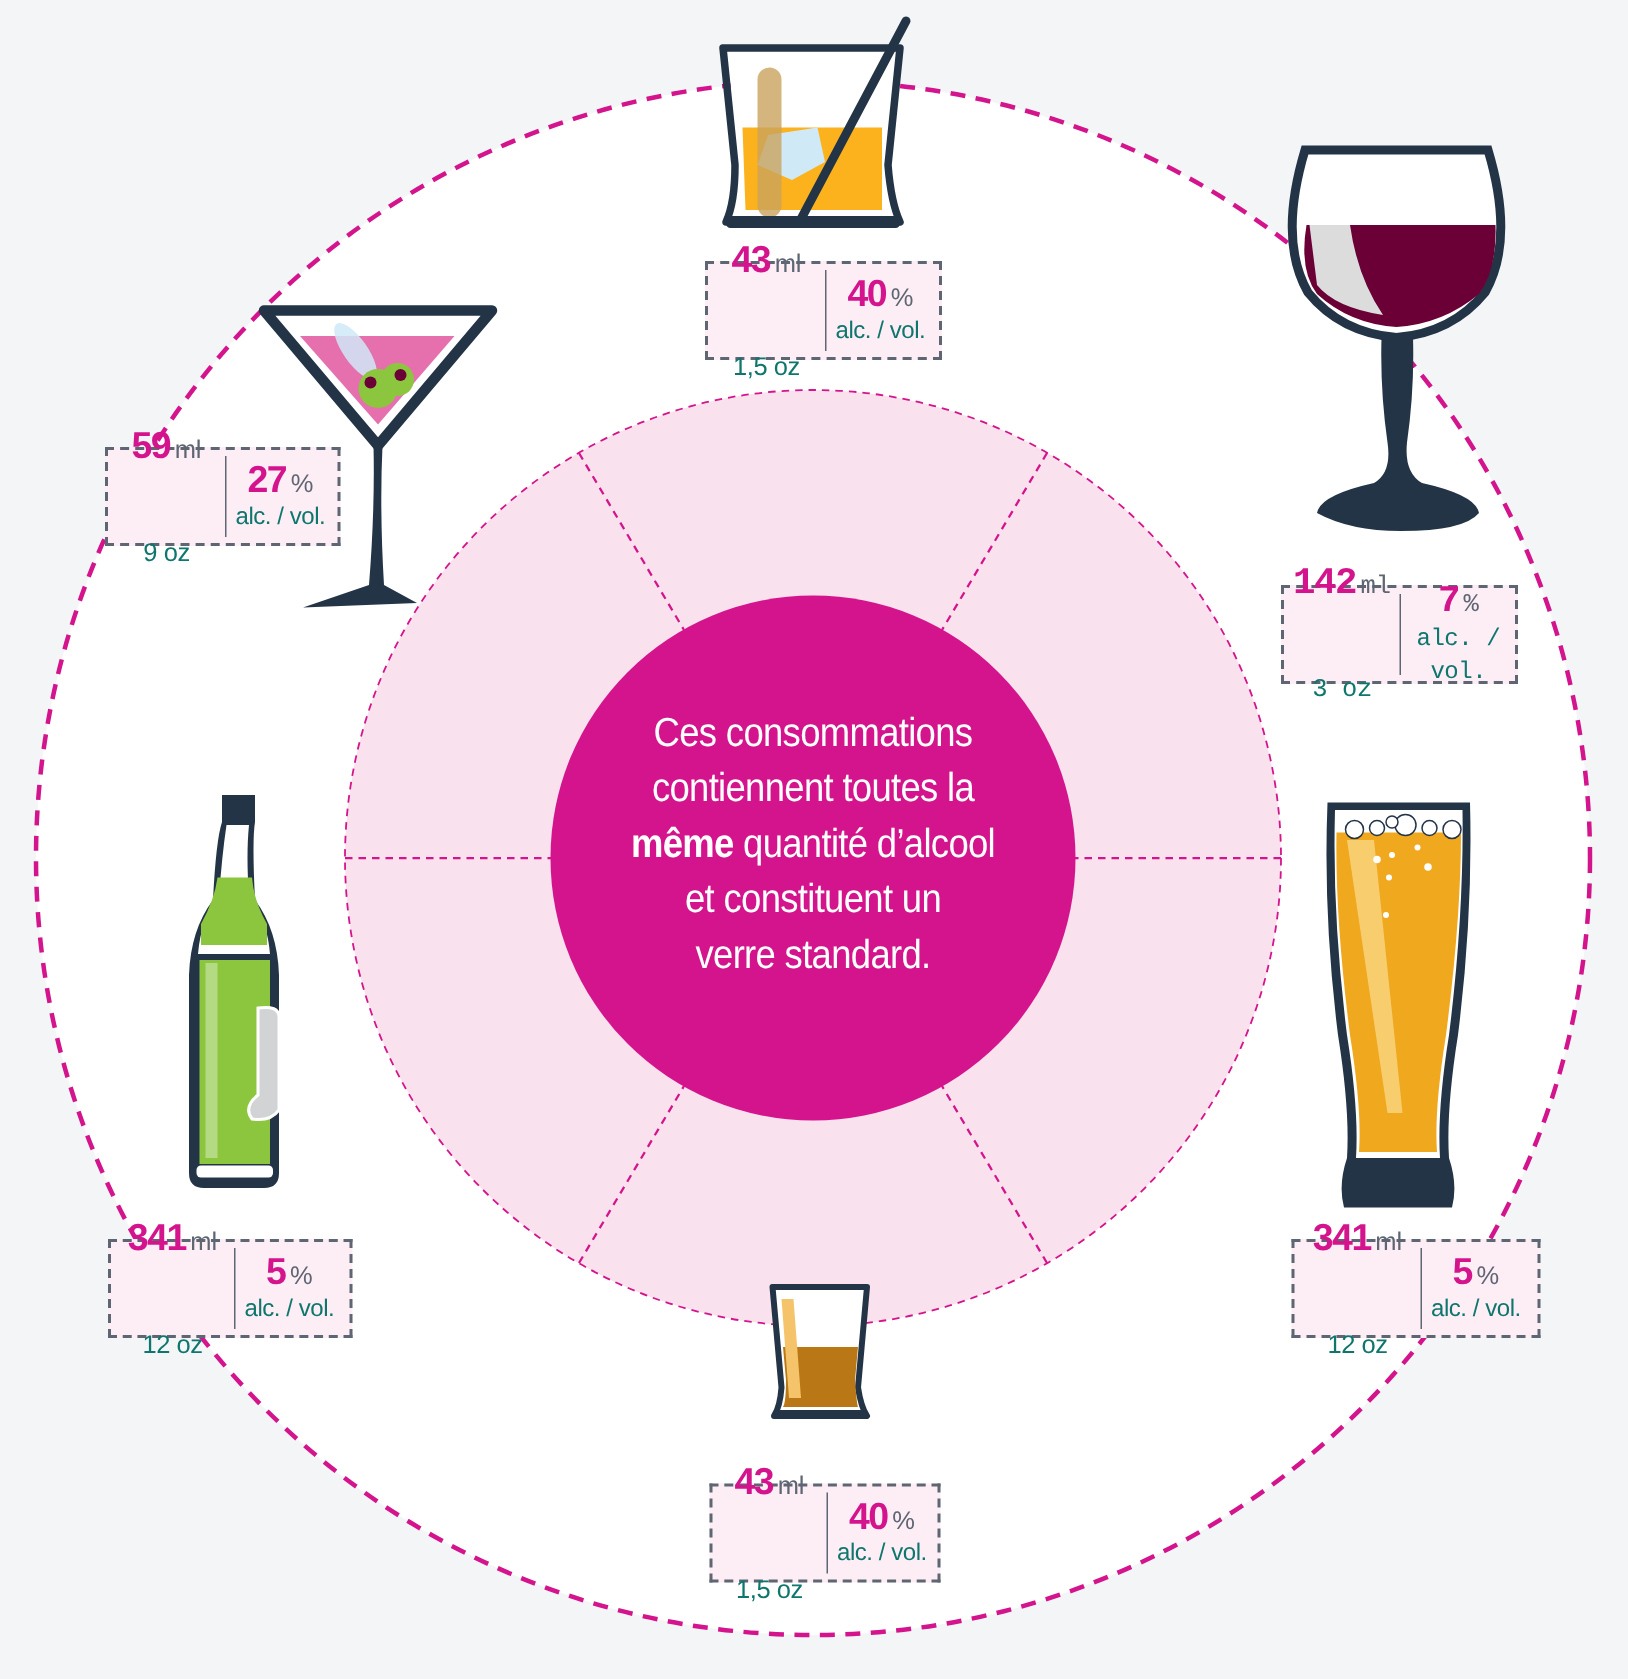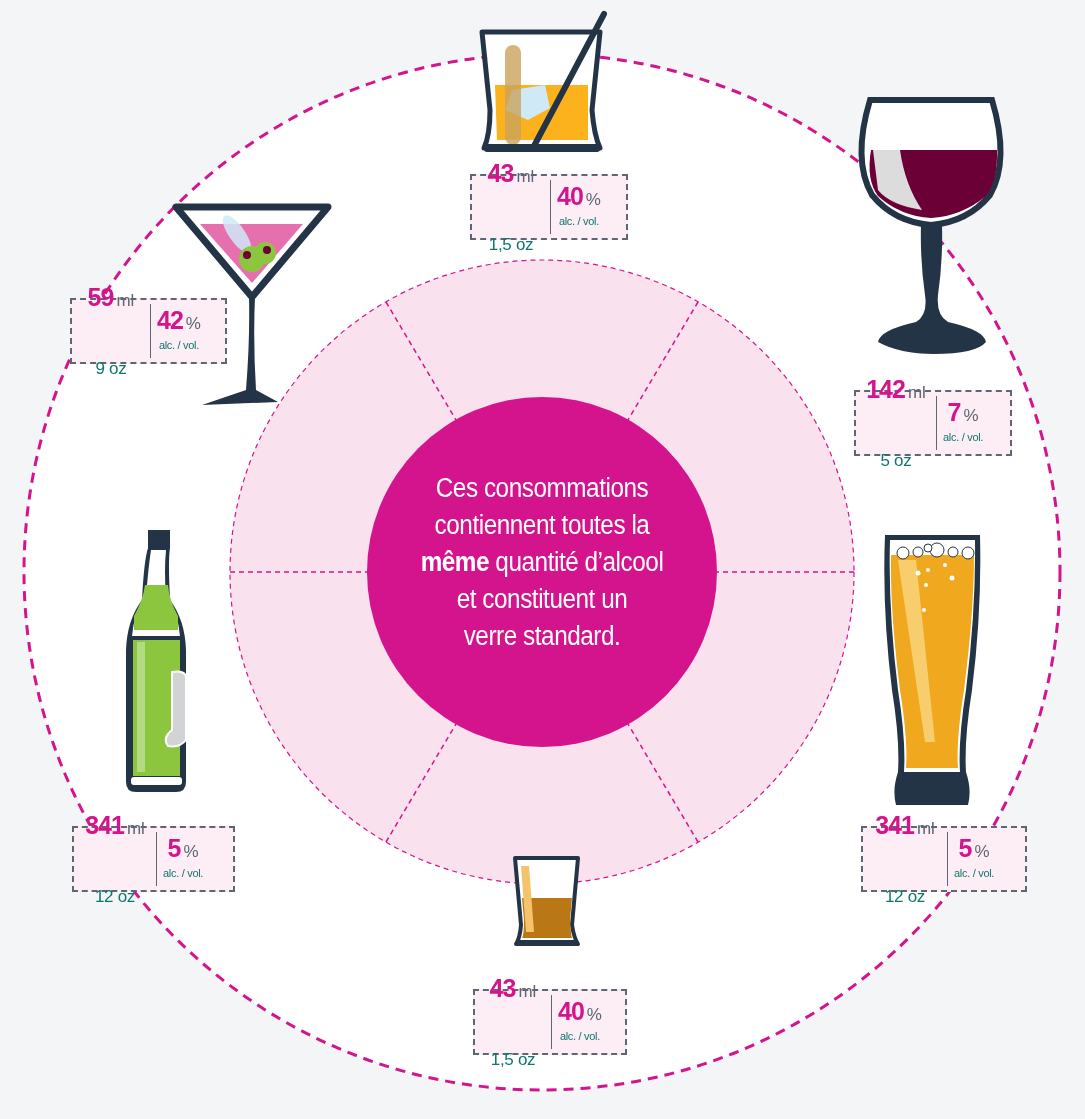--- a/index.html
+++ b/index.html
@@ -23,21 +23,21 @@
     font-family: "Liberation Sans", sans-serif;
   }
   .info .col {
     display: flex; flex-direction: column; justify-content: center; align-items: center;
     padding: 0 6px;
   }
   .info .col.left { border-right: 1.5px solid #5f6673; margin: 4px 0; padding-top: 0; gap: 47px; }
   .info .big { color: #d4148c; font-weight: bold; font-size: 25px; line-height: 28px; letter-spacing: -1px; }
   .info .unit { color: #5f6673; font-size: 17px; font-weight: normal; letter-spacing: 0; margin-left: 3px; }
   .info .small { color: #0f766e; font-size: 17px; line-height: 22px; letter-spacing: -0.3px; }
-  .info .small.alc { font-size: 11px; text-align: center; }
+  .info .small.alc { font-size: 16px; text-align: center; }
 </style>
 </head>
 <body>
 
 <svg id="stage" width="1085" height="1119" viewBox="0 0 1085 1119">
 
   <circle cx="542" cy="572" r="518" fill="#ffffff"></circle>
   <circle cx="542" cy="572" r="518" fill="none" stroke="#d4148c" stroke-width="3" stroke-dasharray="10 7"></circle>
 
   <circle cx="542" cy="572" r="312" fill="#f9e1ee" stroke="#d4148c" stroke-width="1.2" stroke-dasharray="5 4"></circle>
@@ -134,24 +134,24 @@
   <div class="col left" style="width:66px;">
     <div><span class="big">43</span><span class="unit">ml</span></div>
     <div class="small">1,5 oz</div>
   </div>
   <div class="col">
     <div><span class="big">40</span><span class="unit">%</span></div>
     <div class="small alc">alc. / vol.</div>
   </div>
 </div>
 
-<div class="info" style="left:854px; top:390px; width:158px;">
+<div class="info" style="left:854px; top:390px; width:158px;font-family:Liberation Mono, monospace;">
   <div class="col left" style="width:68px;">
     <div><span class="big">142</span><span class="unit">ml</span></div>
-    <div class="small">5 oz</div>
+    <div class="small">3 oz</div>
   </div>
   <div class="col">
     <div><span class="big">7</span><span class="unit">%</span></div>
     <div class="small alc">alc. / vol.</div>
   </div>
 </div>
 
 <div class="info" style="left:861px; top:826px; width:166px;">
   <div class="col left" style="width:72px;">
     <div><span class="big">341</span><span class="unit">ml</span></div>
@@ -184,16 +184,16 @@
     <div class="small alc">alc. / vol.</div>
   </div>
 </div>
 
 <div class="info" style="left:70px; top:298px; width:157px;">
   <div class="col left" style="width:66px;">
     <div><span class="big">59</span><span class="unit">ml</span></div>
     <div class="small">9 oz</div>
   </div>
   <div class="col">
-    <div><span class="big">42</span><span class="unit">%</span></div>
+    <div><span class="big">27</span><span class="unit">%</span></div>
     <div class="small alc">alc. / vol.</div>
   </div>
 </div>
 
 </body></html>

